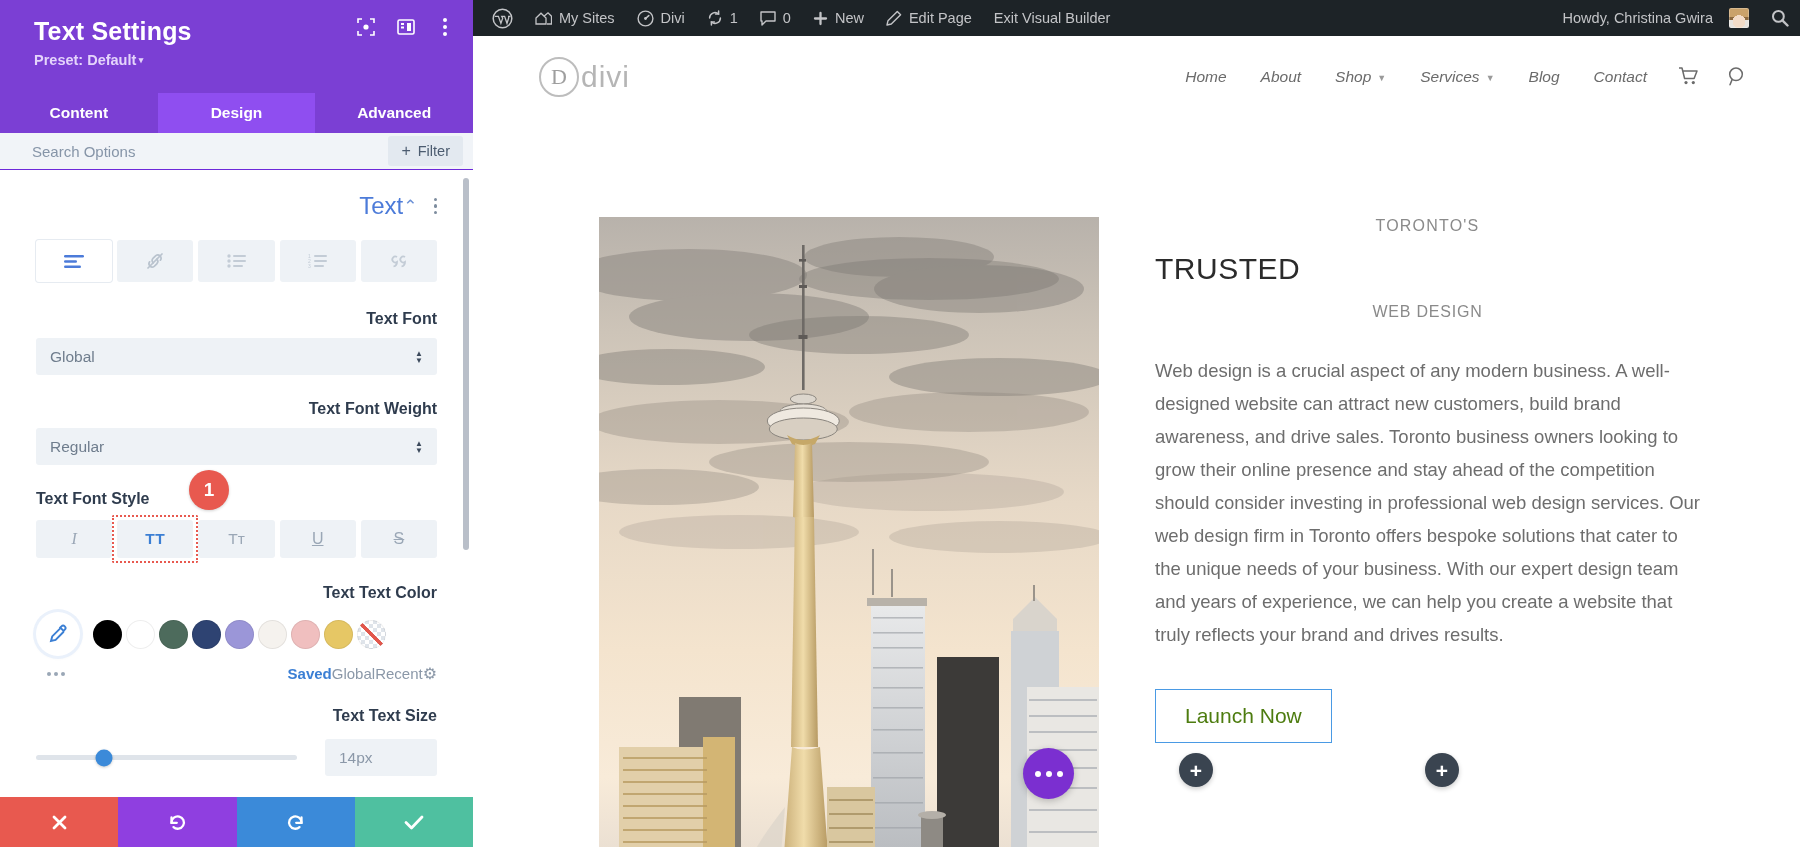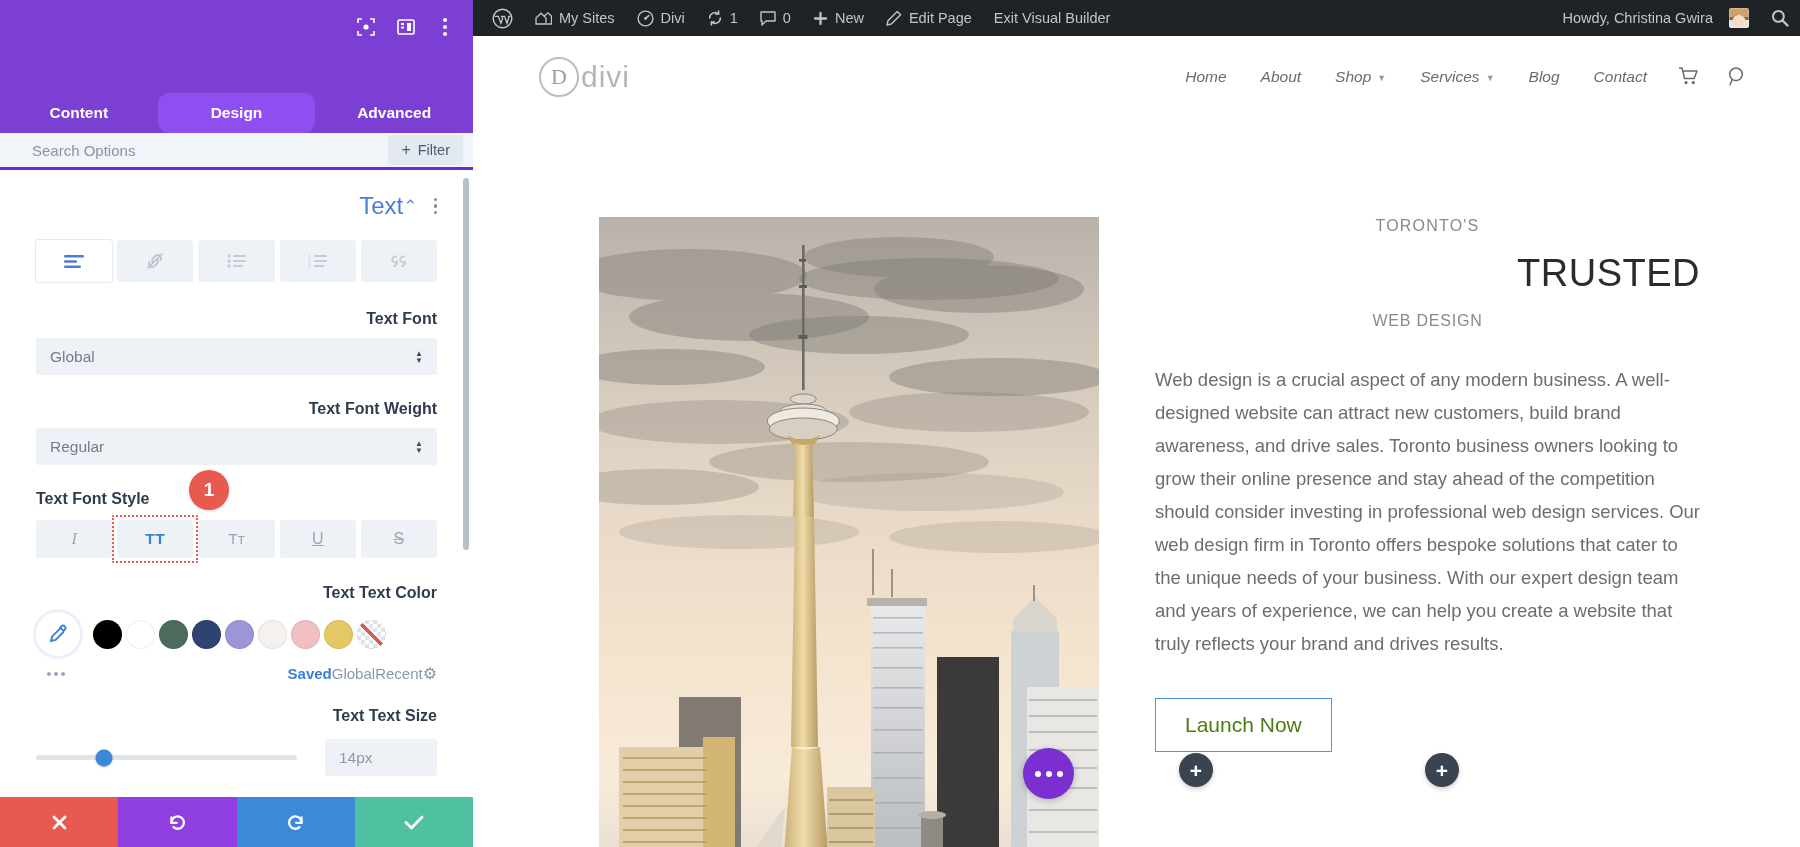--- a/index.html
+++ b/index.html
@@ -39,24 +39,24 @@
   }
   .head-icons svg { display: block; }
   .dots-vert { display: flex; flex-direction: column; gap: 3px; align-items: center; padding: 2px 6px; }
   .dots-vert i { width: 4px; height: 4px; border-radius: 50%; background: #fff; display: block; }
 
   .tabs { display: flex; background: #7b3fd4; height: 40px; }
   .tab {
     flex: 1; display: flex; align-items: center; justify-content: center;
     color: #fff; font-size: 15.5px; font-weight: bold; cursor: pointer;
   }
-  .tab.active { background: #8f4ef0; border-radius: 11px; }
+  .tab.active { background: #8f4ef0; }
 
   .searchbar {
-    height: 37px; background: #f1f4f8; border-bottom: 3px solid #6d28d9;
+    height: 37px; background: #f1f4f8; border-bottom: 1px solid #6d28d9;
     display: flex; align-items: center; padding: 0 10px 0 32px; position: relative;
   }
   .searchbar input {
     border: 0; background: transparent; outline: none;
     font-size: 15px; color: #6b7b8f; font-family: "Liberation Sans", sans-serif;
     flex: 1;
   }
   .searchbar input::placeholder { color: #8695a8; }
   .filter-btn {
     background: #e3e9f0; color: #4c5c70; font-size: 14.5px;
@@ -211,21 +211,21 @@
   .canvas-inner { display: flex; width: 100%; padding: 100px 0 0 0; }
 
   .photo-col { flex: 0 0 auto; margin-left: 126px; }
   .photo {
     width: 500px; height: 637px; position: relative; overflow: hidden;
     background: linear-gradient(#b9b4ad 0%, #cfc6ba 16%, #e9dccb 42%, #f3e3cd 62%, #f7ead8 78%, #efe2d4 100%);
   }
 
   .text-col { flex: 1; padding: 0 100px 0 56px; }
   .eyebrow { text-align: center; color: #8a8a8a; font-size: 16px; letter-spacing: 1.2px; }
-  .headline { text-align: right; color: #2b2b2b; font-size: 38px; font-weight: 300; letter-spacing: .5px; margin-top: 17px; }
+  .headline { text-align: left; color: #2b2b2b; font-size: 30px; font-weight: 300; letter-spacing: .5px; margin-top: 17px; }
   .subline { text-align: center; color: #8a8a8a; font-size: 16px; letter-spacing: .8px; margin-top: 17px; }
   .body-copy { margin-top: 33px; color: #6d6d6d; font-size: 18.5px; line-height: 33px; }
   .launch-btn {
     margin-top: 38px; display: inline-block;
     border: 1px solid #4a9ae4; color: #4d7c0f; background: #fff;
     font-size: 21px; padding: 14px 29px; cursor: pointer; font-weight: 300;
     font-family: "Liberation Sans", sans-serif;
   }
 
   .fab-purple {
@@ -246,20 +246,24 @@
   .add-2 { left: 952px; }
 </style>
 </head>
 <body>
 
 <div class="app">
 
   <div class="panel">
 
     <div class="panel-head">
+      <div class="panel-title">Text Settings</div>
+      <div class="panel-preset">
+        <span>Preset: Default</span><span class="caret"> ▾</span>
+      </div>
       <div class="head-icons">
         <span>
           <svg width="18" height="18" viewBox="0 0 18 18">
               <g fill="none" stroke="#fff" stroke-width="1.6">
             <path d="M1 5V1h4M13 1h4v4M17 13v4h-4M5 17H1v-4"></path>
               </g>
             <circle cx="9" cy="9" r="2.6" fill="#fff"></circle>
             </svg>
         </span>
         <span>

